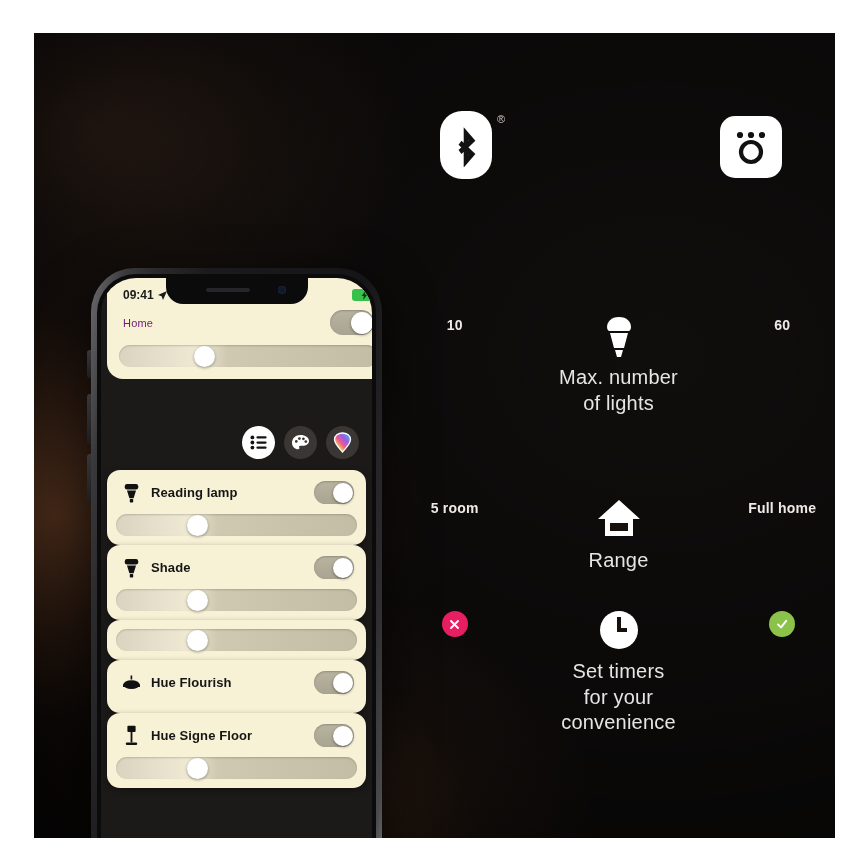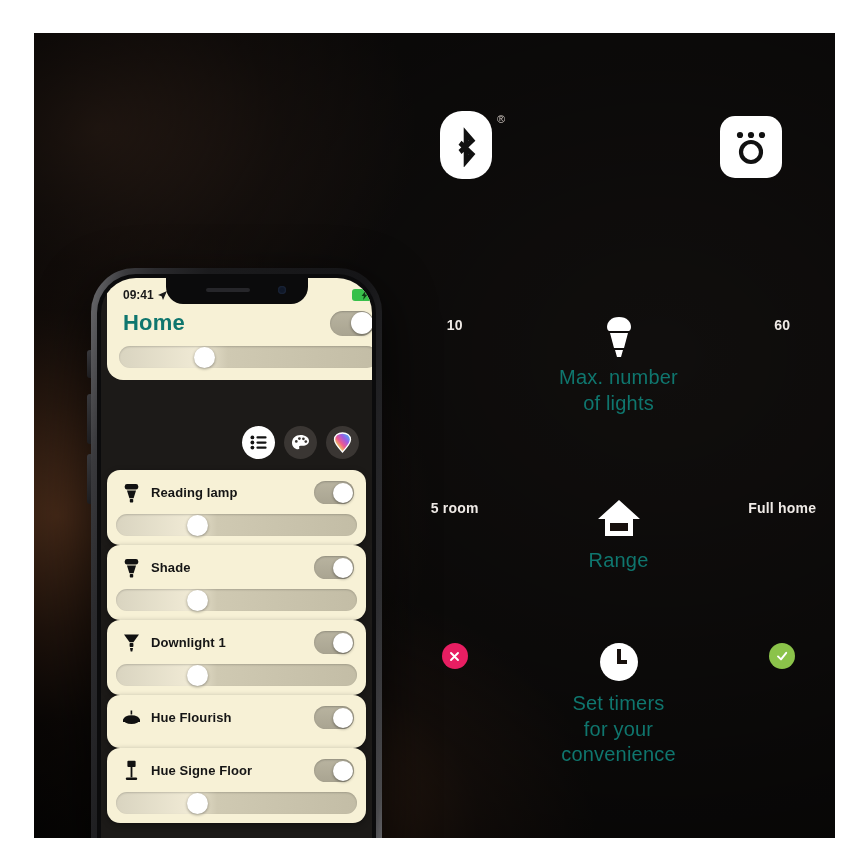--- a/index.html
+++ b/index.html
@@ -101,21 +101,21 @@
     font-size: 14px;
     letter-spacing: 0.2px;
     padding-top: 2px;
     font-weight: bold;
   }
   .feat-left  { padding-right: 6px; }
   .feat-right { padding-left: 6px; }
   .feat-mid {
     flex: 0 0 210px;
     text-align: center;
-    color: #0f766e;
+    color: #e5e5e5;
     font-size: 20px;
     line-height: 1.28;
     letter-spacing: 0.2px;
   }
   .feat-icon {
     display: block;
     margin: 0 auto 6px auto;
     height: 44px;
   }
 
@@ -243,23 +243,23 @@
     box-sizing: border-box;
     z-index: 5;
   }
   .home-top {
     display: flex;
     align-items: center;
     justify-content: space-between;
     padding: 4px 4px 10px 4px;
   }
   .home-title {
-    font-size: 22px;
-    font-weight: bold;
-    color: #0f766e;
+    font-size: 11px;
+    font-weight: normal;
+    color: #701a75;
     letter-spacing: 0.2px;
   }
 
   
   .toggle {
     width: 44px; height: 25px;
     border-radius: 14px;
     background: linear-gradient(180deg,#b9b4a0,#a9a491);
     position: relative;
     box-shadow: inset 0 1px 2px rgba(0,0,0,0.22);
@@ -398,21 +398,21 @@
           <svg width="46" height="42" viewBox="0 0 46 42">
             <path d="M23 2 L44 21 L37 21 L37 38 L9 38 L9 21 L2 21 Z" fill="#fff"></path>
             <rect x="14" y="25" width="18" height="8" fill="#17100d"></rect>
           </svg>
         </span>
         <span>Range</span>
       </div>
       <div class="feat-right">Full home</div>
     </div>
 
-    <div class="feature-row" style="top:608px;">
+    <div class="feature-row" style="top:576px;">
       <div class="feat-left">
         <span class="pip pip-x">
           <svg width="13" height="13" viewBox="0 0 13 13">
             <path d="M3 3 L10 10 M10 3 L3 10" stroke="#fff" stroke-width="1.9" stroke-linecap="round"></path>
           </svg>
         </span>
       </div>
       <div class="feat-mid">
         <span class="feat-icon">
           <svg width="42" height="42" viewBox="0 0 42 42">
@@ -547,33 +547,20 @@
             <span class="toggle sm">
               <span class="knob"></span>
             </span>
           </div>
           <div class="slider">
             <div class="handle" style="left:34%;"></div>
           </div>
         </div>
 
         <div class="light-card">
-          <div class="light-top">
-            <span class="light-icon">
-              <svg width="17" height="20" viewBox="0 0 17 20">
-                <path d="M1 1.6 L16 1.6 L10.4 9.2 L6.6 9.2 Z" fill="#111"></path>
-                <rect x="6.6" y="10" width="3.8" height="4" rx="0.8" fill="#111"></rect>
-                <path d="M7 15 L10 15 L9.3 18.6 L7.7 18.6 Z" fill="#111"></path>
-              </svg>
-            </span>
-            <span class="light-name">Downlight 1</span>
-            <span class="toggle sm">
-              <span class="knob"></span>
-            </span>
-          </div>
           <div class="slider">
             <div class="handle" style="left:34%;"></div>
           </div>
         </div>
 
         <div class="light-card">
           <div class="light-top">
             <span class="light-icon">
               <svg width="19" height="16" viewBox="0 0 19 16">
                 <rect x="8.6" y="0.5" width="1.6" height="4" fill="#111"></rect>

